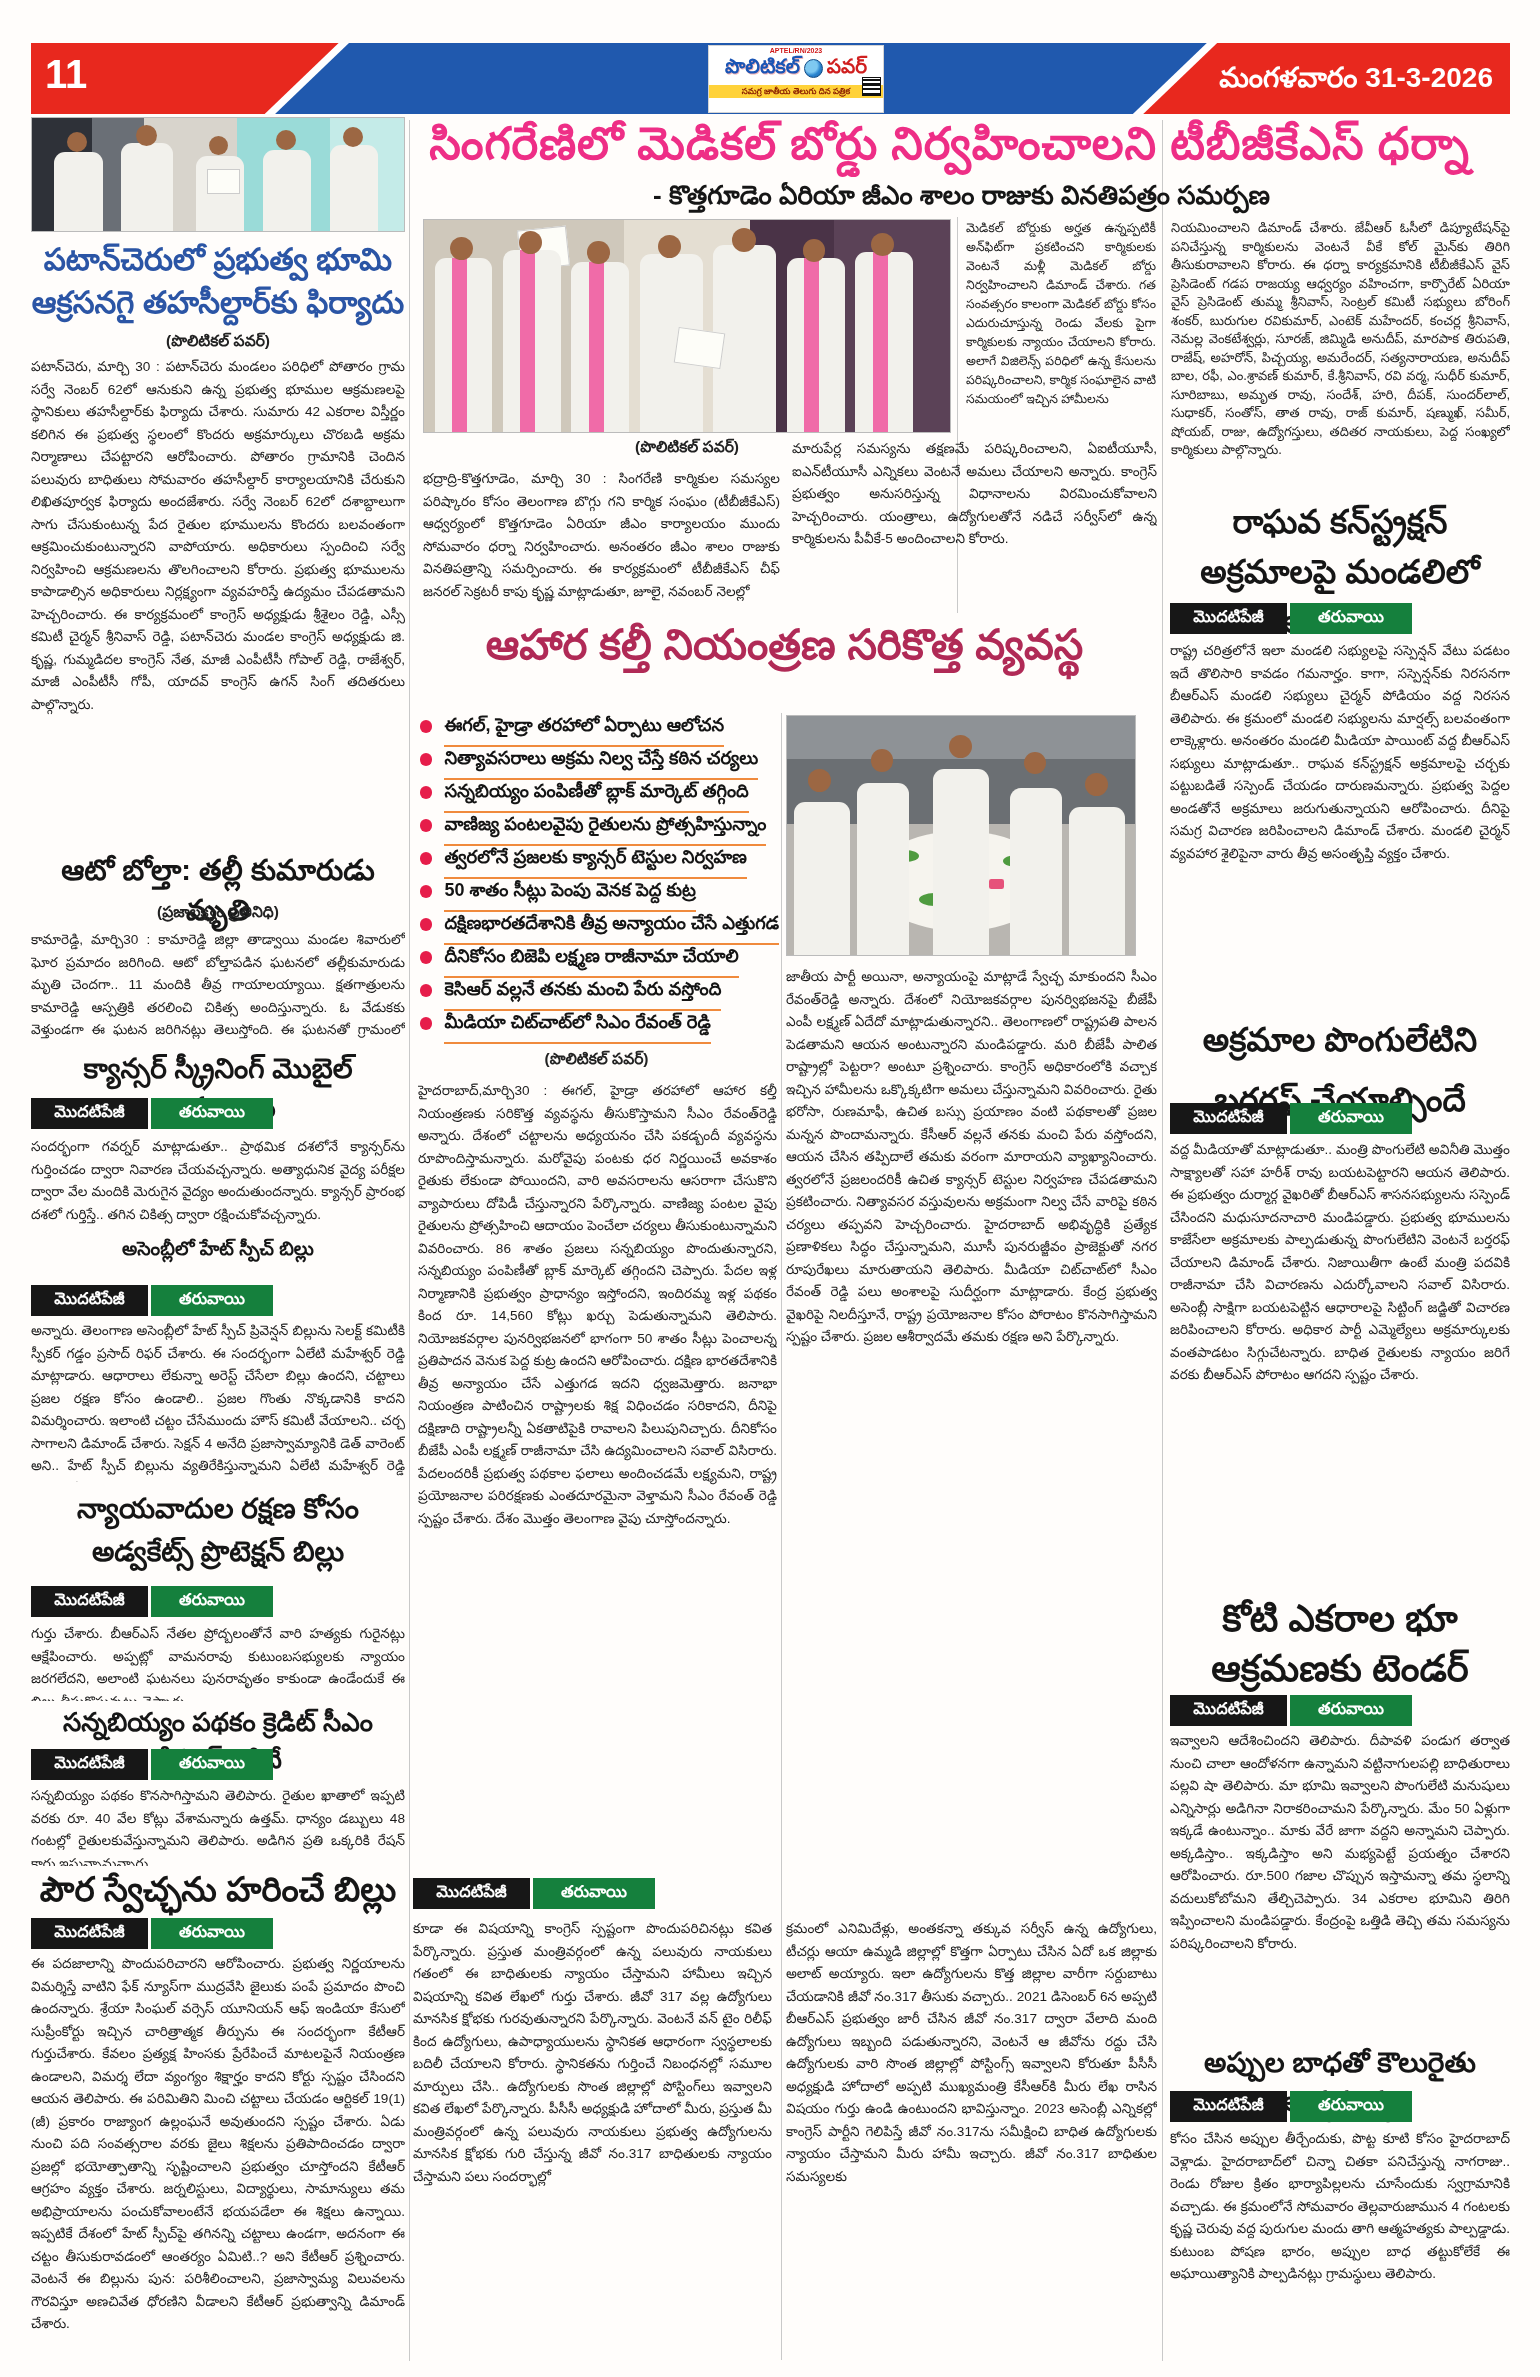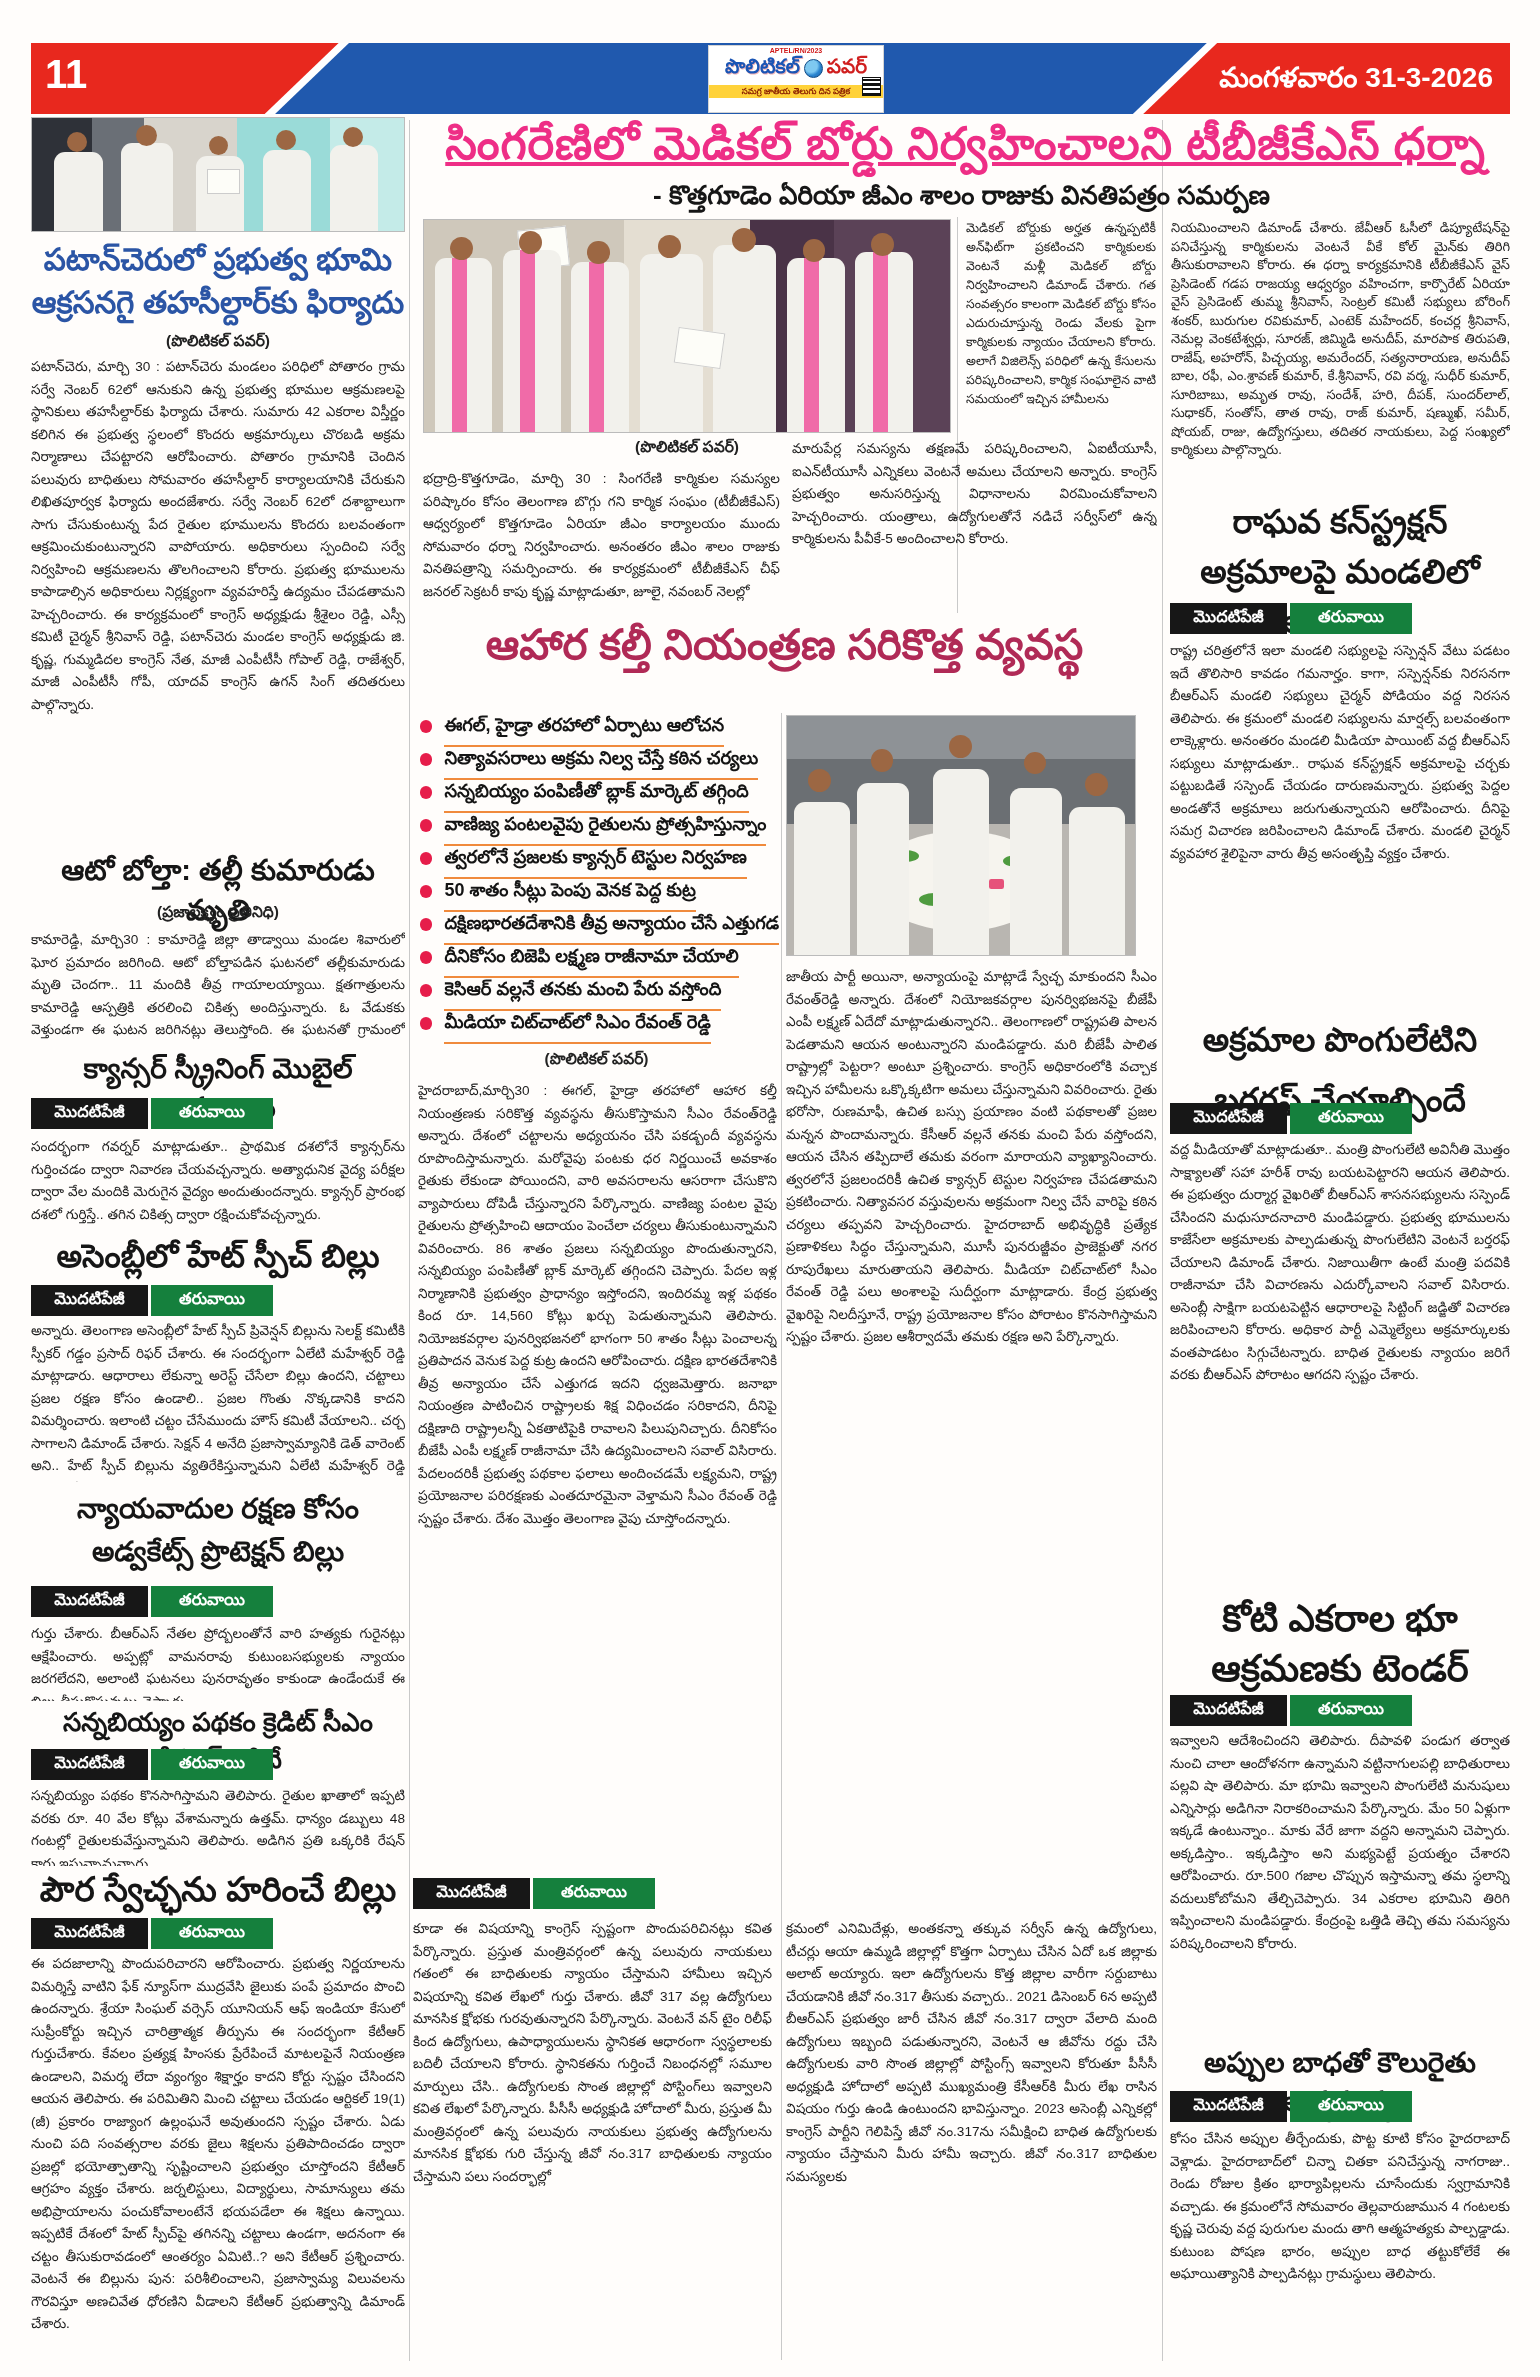--- a/index.html
+++ b/index.html
@@ -102,21 +102,21 @@
   <div class="abs byline" style="left:31px;top:903px;width:374px;">(ప్రజాలక్ష్యం ప్రతినిధి)</div>
   <div class="abs bodyTxt" style="left:31px;top:929px;width:374px;height:118px;">కామారెడ్డి, మార్చి30 : కామారెడ్డి జిల్లా తాడ్వాయి మండల శివారులో ఘోర ప్రమాదం జరిగింది. ఆటో బోల్తాపడిన ఘటనలో తల్లీకుమారుడు మృతి చెందగా.. 11 మందికి తీవ్ర గాయాలయ్యాయి. క్షతగాత్రులను కామారెడ్డి ఆస్పత్రికి తరలించి చికిత్స అందిస్తున్నారు. ఓ వేడుకకు వెళ్తుండగా ఈ ఘటన జరిగినట్లు తెలుస్తోంది. ఈ ఘటనతో గ్రామంలో విషాదం అలముకుంది.</div>
 
   <div class="abs hBlack" style="left:31px;top:1053px;width:374px;font-size:28px;">క్యాన్సర్ స్క్రీనింగ్ మొబైల్ వాహనాలు</div>
   <div class="abs ctag" style="left:31px;top:1098px;">
     <span class="b1">మొదటిపేజీ</span>
     <span class="b2">తరువాయి</span>
   </div>
   <div class="abs bodyTxt" style="left:31px;top:1136px;width:374px;height:95px;">సందర్భంగా గవర్నర్ మాట్లాడుతూ.. ప్రాథమిక దశలోనే క్యాన్సర్‌ను గుర్తించడం ద్వారా నివారణ చేయవచ్చన్నారు. అత్యాధునిక వైద్య పరీక్షల ద్వారా వేల మందికి మెరుగైన వైద్యం అందుతుందన్నారు. క్యాన్సర్ ప్రారంభ దశలో గుర్తిస్తే.. తగిన చికిత్స ద్వారా రక్షించుకోవచ్చన్నారు.</div>
 
-  <div class="abs hBlack" style="left:31px;top:1238px;width:374px;font-size:32px;">అసెంబ్లీలో హేట్ స్పీచ్ బిల్లు</div>
+  <div class="abs hBlack" style="left:31px;top:1238px;width:374px;font-size:19px;">అసెంబ్లీలో హేట్ స్పీచ్ బిల్లు</div>
   <div class="abs ctag" style="left:31px;top:1285px;">
     <span class="b1">మొదటిపేజీ</span>
     <span class="b2">తరువాయి</span>
   </div>
   <div class="abs bodyTxt" style="left:31px;top:1320px;width:374px;height:162px;">అన్నారు. తెలంగాణ అసెంబ్లీలో హేట్ స్పీచ్ ప్రివెన్షన్ బిల్లును సెలక్ట్ కమిటీకి స్పీకర్ గడ్డం ప్రసాద్ రిఫర్ చేశారు. ఈ సందర్భంగా ఏలేటి మహేశ్వర్ రెడ్డి మాట్లాడారు. ఆధారాలు లేకున్నా అరెస్ట్ చేసేలా బిల్లు ఉందని, చట్టాలు ప్రజల రక్షణ కోసం ఉండాలి.. ప్రజల గొంతు నొక్కడానికి కాదని విమర్శించారు. ఇలాంటి చట్టం చేసేముందు హౌస్ కమిటీ వేయాలని.. చర్చ సాగాలని డిమాండ్ చేశారు. సెక్షన్ 4 అనేది ప్రజాస్వామ్యానికి డెత్ వారెంట్ అని.. హేట్ స్పీచ్ బిల్లును వ్యతిరేకిస్తున్నామని ఏలేటి మహేశ్వర్ రెడ్డి తెలియజేశారు.</div>
 
   <div class="abs hBlack" style="left:31px;top:1487px;width:374px;font-size:28px;line-height:43px;">న్యాయవాదుల రక్షణ కోసం అడ్వకేట్స్ ప్రొటెక్షన్ బిల్లు</div>
   <div class="abs ctag" style="left:31px;top:1586px;">
     <span class="b1">మొదటిపేజీ</span>
     <span class="b2">తరువాయి</span>
@@ -130,21 +130,21 @@
   </div>
   <div class="abs bodyTxt" style="left:31px;top:1785px;width:374px;height:81px;">సన్నబియ్యం పథకం కొనసాగిస్తామని తెలిపారు. రైతుల ఖాతాలో ఇప్పటి వరకు రూ. 40 వేల కోట్లు వేశామన్నారు ఉత్తమ్. ధాన్యం డబ్బులు 48 గంటల్లో రైతులకువేస్తున్నామని తెలిపారు. అడిగిన ప్రతి ఒక్కరికి రేషన్ కార్డు ఇస్తున్నామన్నారు.</div>
 
   <div class="abs hBlack" style="left:31px;top:1870px;width:374px;font-size:34px;">పౌర స్వేచ్ఛను హరించే బిల్లు</div>
   <div class="abs ctag" style="left:31px;top:1918px;">
     <span class="b1">మొదటిపేజీ</span>
     <span class="b2">తరువాయి</span>
   </div>
   <div class="abs bodyTxt" style="left:31px;top:1953px;width:374px;height:407px;">ఈ పదజాలాన్ని పొందుపరిచారని ఆరోపించారు. ప్రభుత్వ నిర్ణయాలను విమర్శిస్తే వాటిని ఫేక్ న్యూస్‌గా ముద్రవేసి జైలుకు పంపే ప్రమాదం పొంచి ఉందన్నారు. శ్రేయా సింఘల్ వర్సెస్ యూనియన్ ఆఫ్ ఇండియా కేసులో సుప్రీంకోర్టు ఇచ్చిన చారిత్రాత్మక తీర్పును ఈ సందర్భంగా కేటీఆర్ గుర్తుచేశారు. కేవలం ప్రత్యక్ష హింసకు ప్రేరేపించే మాటలపైనే నియంత్రణ ఉండాలని, విమర్శ లేదా వ్యంగ్యం శిక్షార్హం కాదని కోర్టు స్పష్టం చేసిందని ఆయన తెలిపారు. ఈ పరిమితిని మించి చట్టాలు చేయడం ఆర్టికల్ 19(1)(జీ) ప్రకారం రాజ్యాంగ ఉల్లంఘనే అవుతుందని స్పష్టం చేశారు. ఏడు నుంచి పది సంవత్సరాల వరకు జైలు శిక్షలను ప్రతిపాదించడం ద్వారా ప్రజల్లో భయోత్పాతాన్ని సృష్టించాలని ప్రభుత్వం చూస్తోందని కేటీఆర్ ఆగ్రహం వ్యక్తం చేశారు. జర్నలిస్టులు, విద్యార్థులు, సామాన్యులు తమ అభిప్రాయాలను పంచుకోవాలంటేనే భయపడేలా ఈ శిక్షలు ఉన్నాయి. ఇప్పటికే దేశంలో హేట్ స్పీచ్‌పై తగినన్ని చట్టాలు ఉండగా, అదనంగా ఈ చట్టం తీసుకురావడంలో ఆంతర్యం ఏమిటి..? అని కేటీఆర్ ప్రశ్నించారు. వెంటనే ఈ బిల్లును పున: పరిశీలించాలని, ప్రజాస్వామ్య విలువలను గౌరవిస్తూ అణచివేత ధోరణిని వీడాలని కేటీఆర్ ప్రభుత్వాన్ని డిమాండ్ చేశారు.</div>
 
-  <div class="abs hPink" style="left:417px;top:118px;width:1097px;height:57px;text-decoration:underline;">సింగరేణిలో మెడికల్ బోర్డు నిర్వహించాలని టీబీజీకేఎస్ ధర్నా</div>
+  <div class="abs hPink" style="left:401px;top:118px;width:1097px;height:57px;">సింగరేణిలో మెడికల్ బోర్డు నిర్వహించాలని టీబీజీకేఎస్ ధర్నా</div>
   <div class="abs hBlack" style="left:413px;top:180px;width:1097px;font-size:26px;">- కొత్తగూడెం ఏరియా జీఎం శాలం రాజుకు వినతిపత్రం సమర్పణ</div>
 
   <div class="photo ph1 abs" style="left:423px;top:219px;width:528px;height:214px;">
     <div class="paper" style="left:18%;top:4%;width:9%;height:18%;transform:rotate(-6deg);"></div>
     <div class="fig pink" style="left:2%;width:11%;height:82%;"></div>
       <div class="head" style="left:5%;top:8%;width:23px;height:23px;"></div>
     <div class="fig pink" style="left:15%;width:11%;height:86%;"></div>
       <div class="head" style="left:18%;top:5%;width:23px;height:23px;"></div>
     <div class="fig pink" style="left:28%;width:11%;height:80%;"></div>
       <div class="head" style="left:31%;top:10%;width:22.5px;height:22.5px;"></div>

